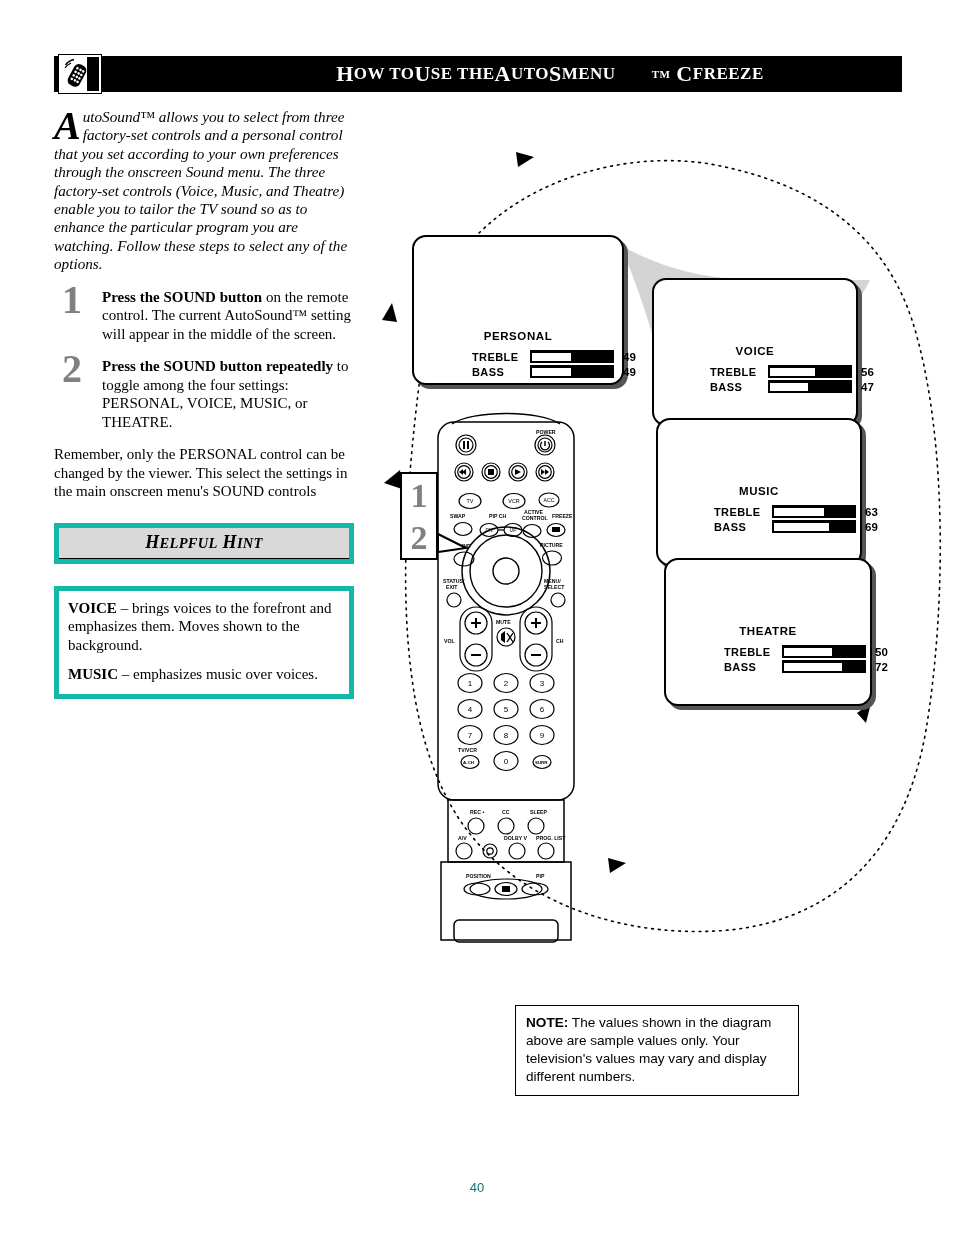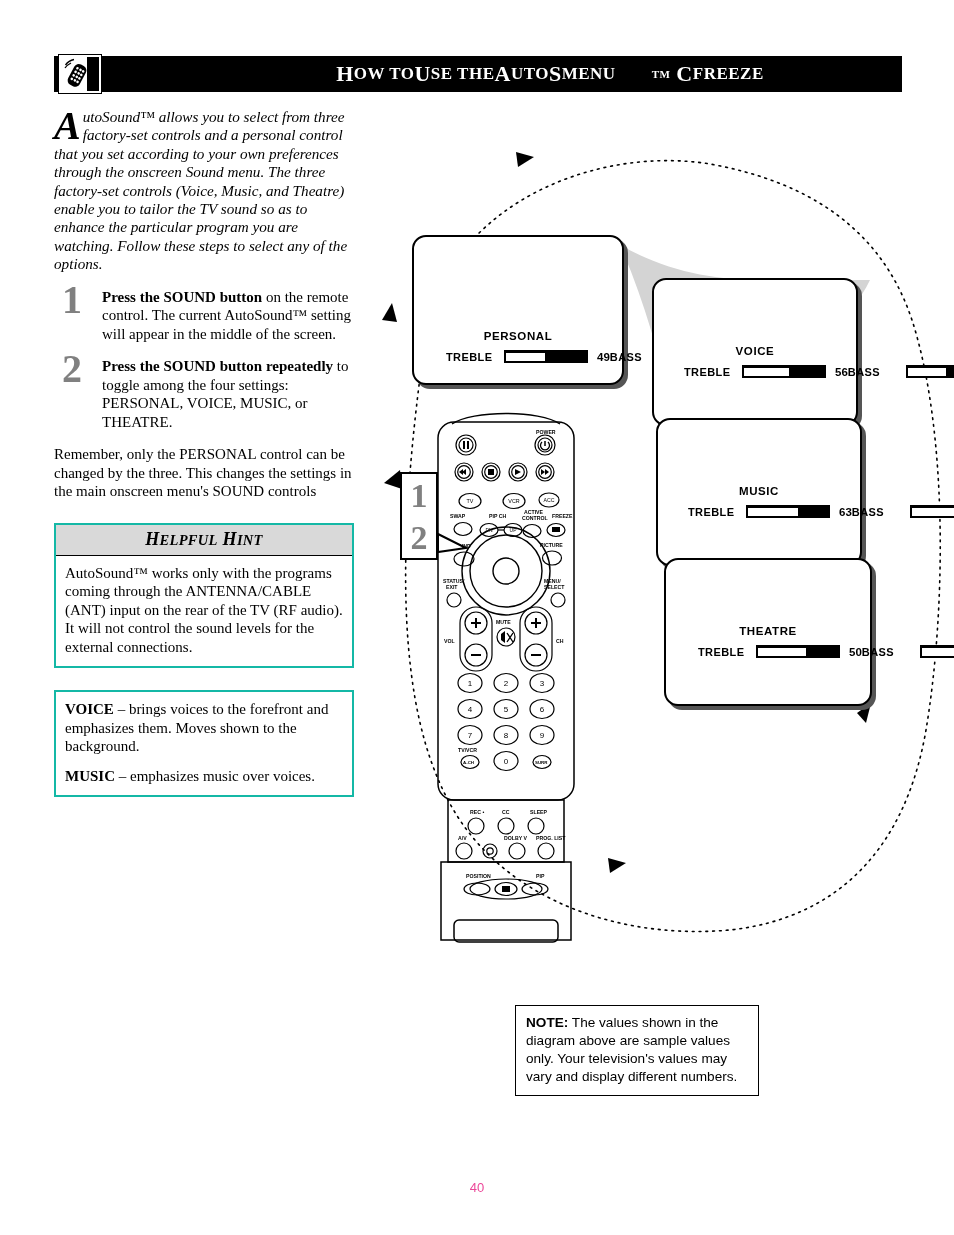--- a/index.html
+++ b/index.html
@@ -83,21 +83,21 @@
 
   #remember {
     margin-top: 14px;
     font-family: "Liberation Serif", serif;
     font-size: 15px;
     line-height: 18.5px;
   }
 
   
   .infobox {
-    border: 2px solid #14b8a6;
+    border: 5px solid #14b8a6;
     background: #fff;
     margin-top: 22px;
   }
   .infobox .bhead {
     background: #d9d9d9;
     border-bottom: 1px solid #000;
     text-align: center;
     font-family: "Liberation Serif", serif;
     font-style: italic;
     font-weight: bold;
@@ -150,21 +150,21 @@
   .tvpanel .ptitle {
     position: absolute;
     width: 100%;
     text-align: center;
     font-family: "Liberation Sans", sans-serif;
     font-weight: bold;
     font-size: 11.5px;
     letter-spacing: .6px;
     color: #000;
   }
-  .rows { position: absolute; display: flex; flex-direction: row; }
+  .rows { position: absolute; display: flex; flex-direction: column; margin-left: 26px; }
   .row { display: flex; align-items: center; height: 15px; }
   .row .lbl {
     width: 58px;
     text-align: left;
     font-family: "Liberation Sans", sans-serif;
     font-weight: bold;
     font-size: 11px;
     letter-spacing: .4px;
   }
   .bar {
@@ -205,36 +205,36 @@
     font-size: 34px;
     color: #808080;
     line-height: 42px;
     text-align: center;
     padding-top: 1px;
   }
 
   
   #notebox {
     position: absolute; left: 515px; top: 1005px;
-    width: 244px;
+    width: 284px;
     border: 1.6px solid #000;
     background: #fff;
     padding: 8px 10px 9px 10px;
     font-family: "Liberation Sans", sans-serif;
     font-size: 13.6px;
     line-height: 18px;
   }
   #notebox b { font-weight: bold; }
 
   #pagenum {
     position: absolute; left: 0; top: 1180px; width: 954px;
     text-align: center;
     font-family: "Liberation Sans", sans-serif;
     font-size: 13px;
-    color: #ec4899;
+    color: #0f766e;
   }
 </style>
 </head>
 <body>
 
 <div id="header-bar"></div>
 <div id="header-icon">
   <svg width="38" height="34" viewBox="0 0 38 34" aria-hidden="true">
     <rect x="0" y="0" width="26" height="34" fill="#fff"></rect>
     <rect x="26" y="0" width="12" height="34" fill="#000"></rect>
@@ -284,28 +284,25 @@
   <div class="step">
     <span class="num">1</span>
     <b>Press the SOUND button</b><span> on the remote control.  The current AutoSound™ setting will appear in the middle of the screen.</span>
   </div>
 
   <div class="step">
     <span class="num">2</span>
     <b>Press the SOUND button repeatedly</b><span> to toggle among the four settings: PERSONAL, VOICE, MUSIC, or THEATRE.</span>
   </div>
 
-  <div id="remember">Remember, only the PERSONAL control can be changed by the three.  This changes the settings in the main onscreen menu's SOUND controls</div>
+  <div id="remember">Remember, only the PERSONAL control can be changed by the viewer.  This select the settings in the main onscreen menu's SOUND controls</div>
 
   <div class="infobox">
     <div class="bhead">
       <span>H</span><span class="sc">ELPFUL</span> <span>H</span><span class="sc">INT</span>
-    </div>
-    <div class="bbody">
-      <p>AutoSound™ works only with the programs coming through the ANTENNA/CABLE (ANT) input on the rear of the TV (RF audio).  It will not control the sound levels for the external connections.</p>
     </div>
   </div>
 
   <div class="infobox">
     <div class="bbody">
       <p><b>VOICE</b><span> – brings voices to the forefront and emphasizes them. Moves shown to the background.</span></p>
       <p><b>MUSIC</b><span> – emphasizes music over voices.</span></p>
     </div>
   </div>
 

